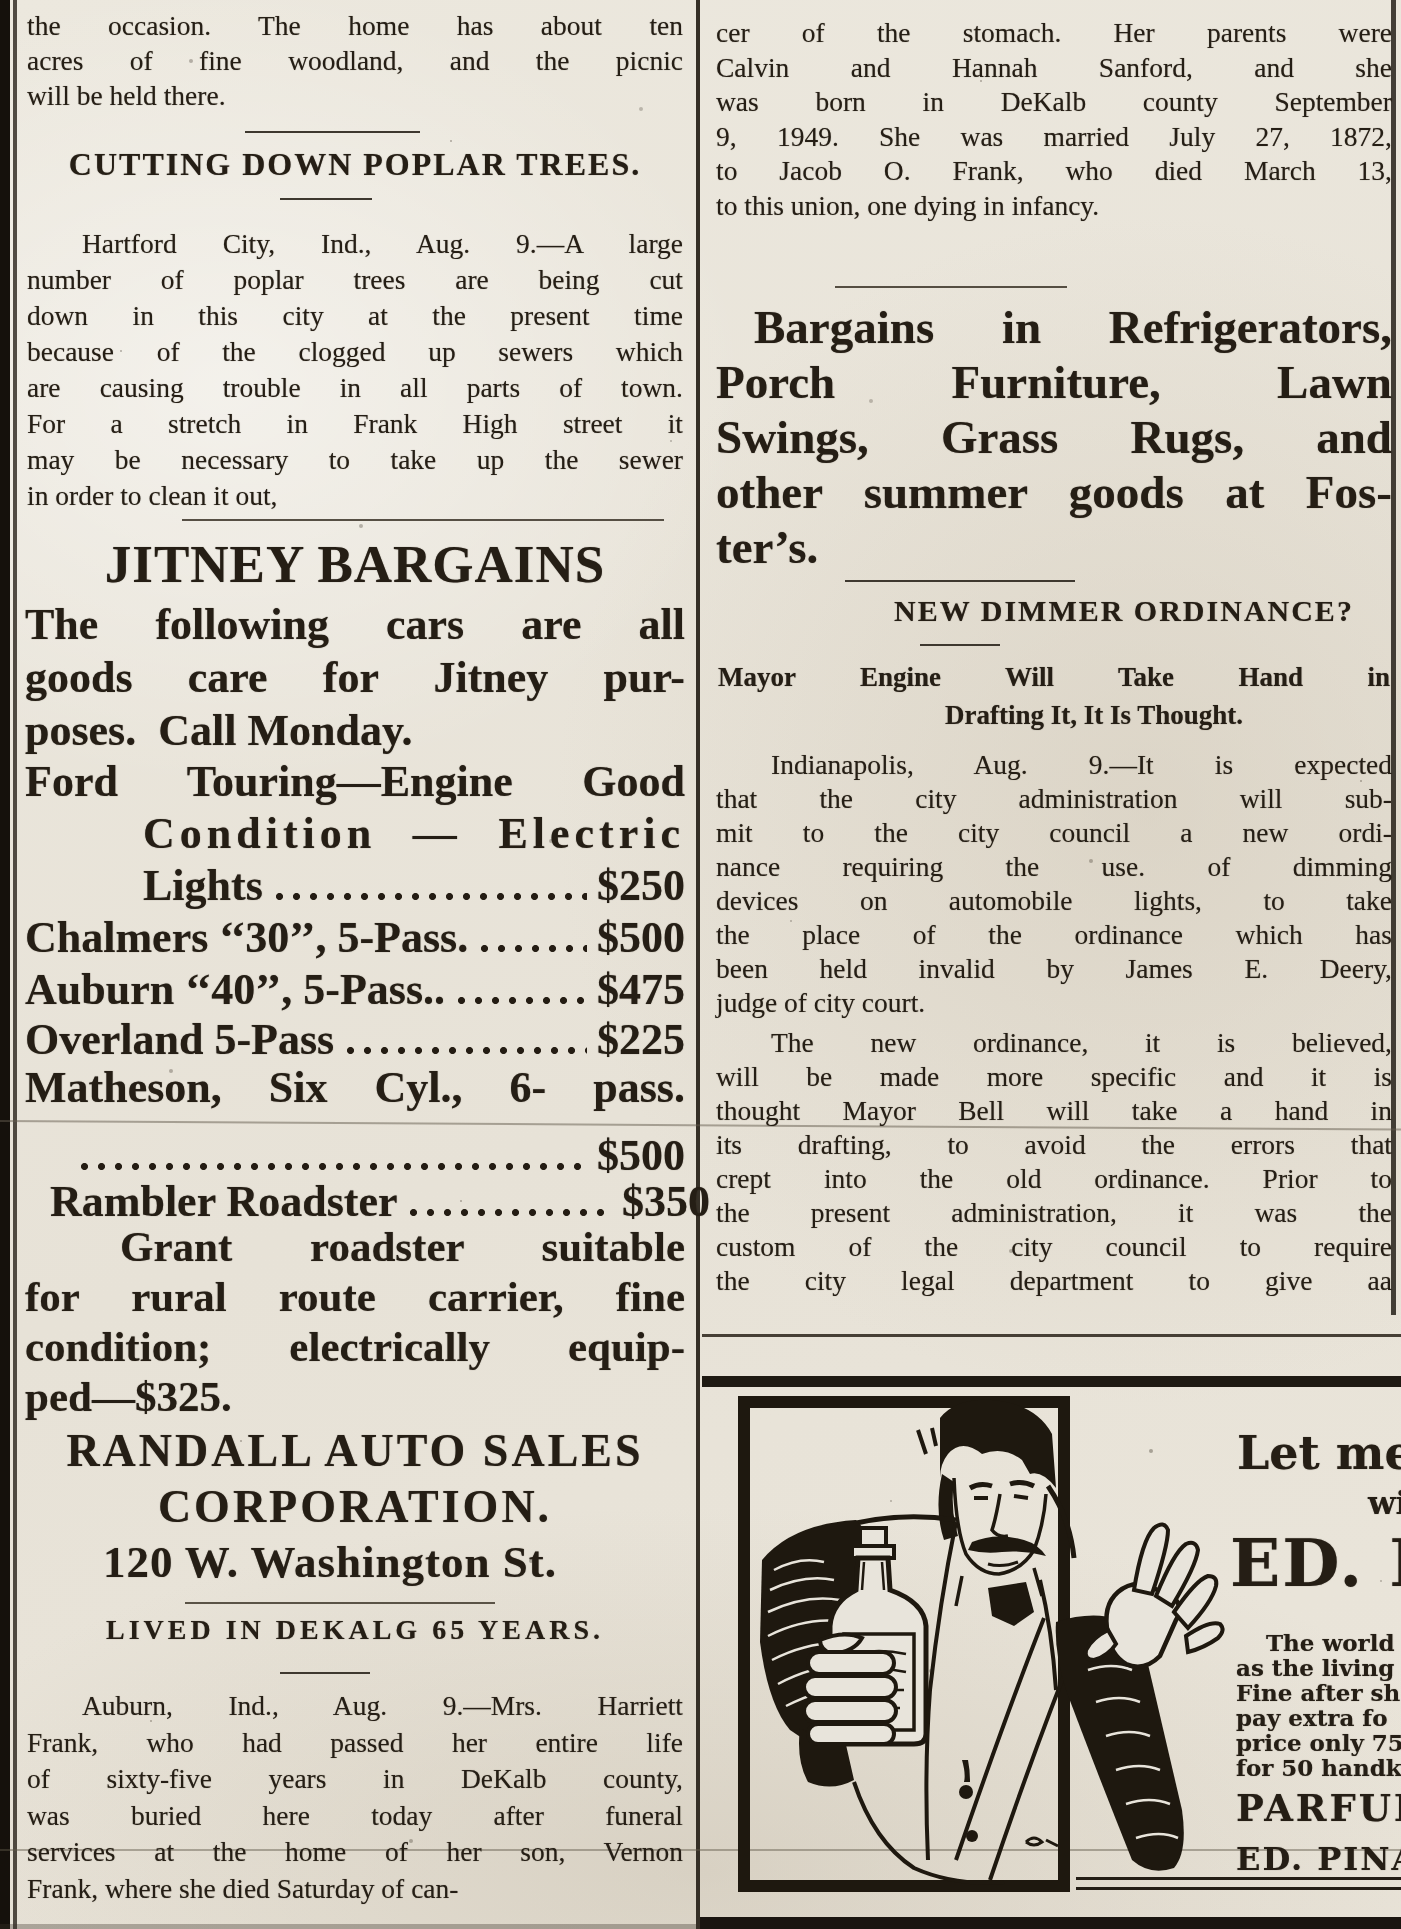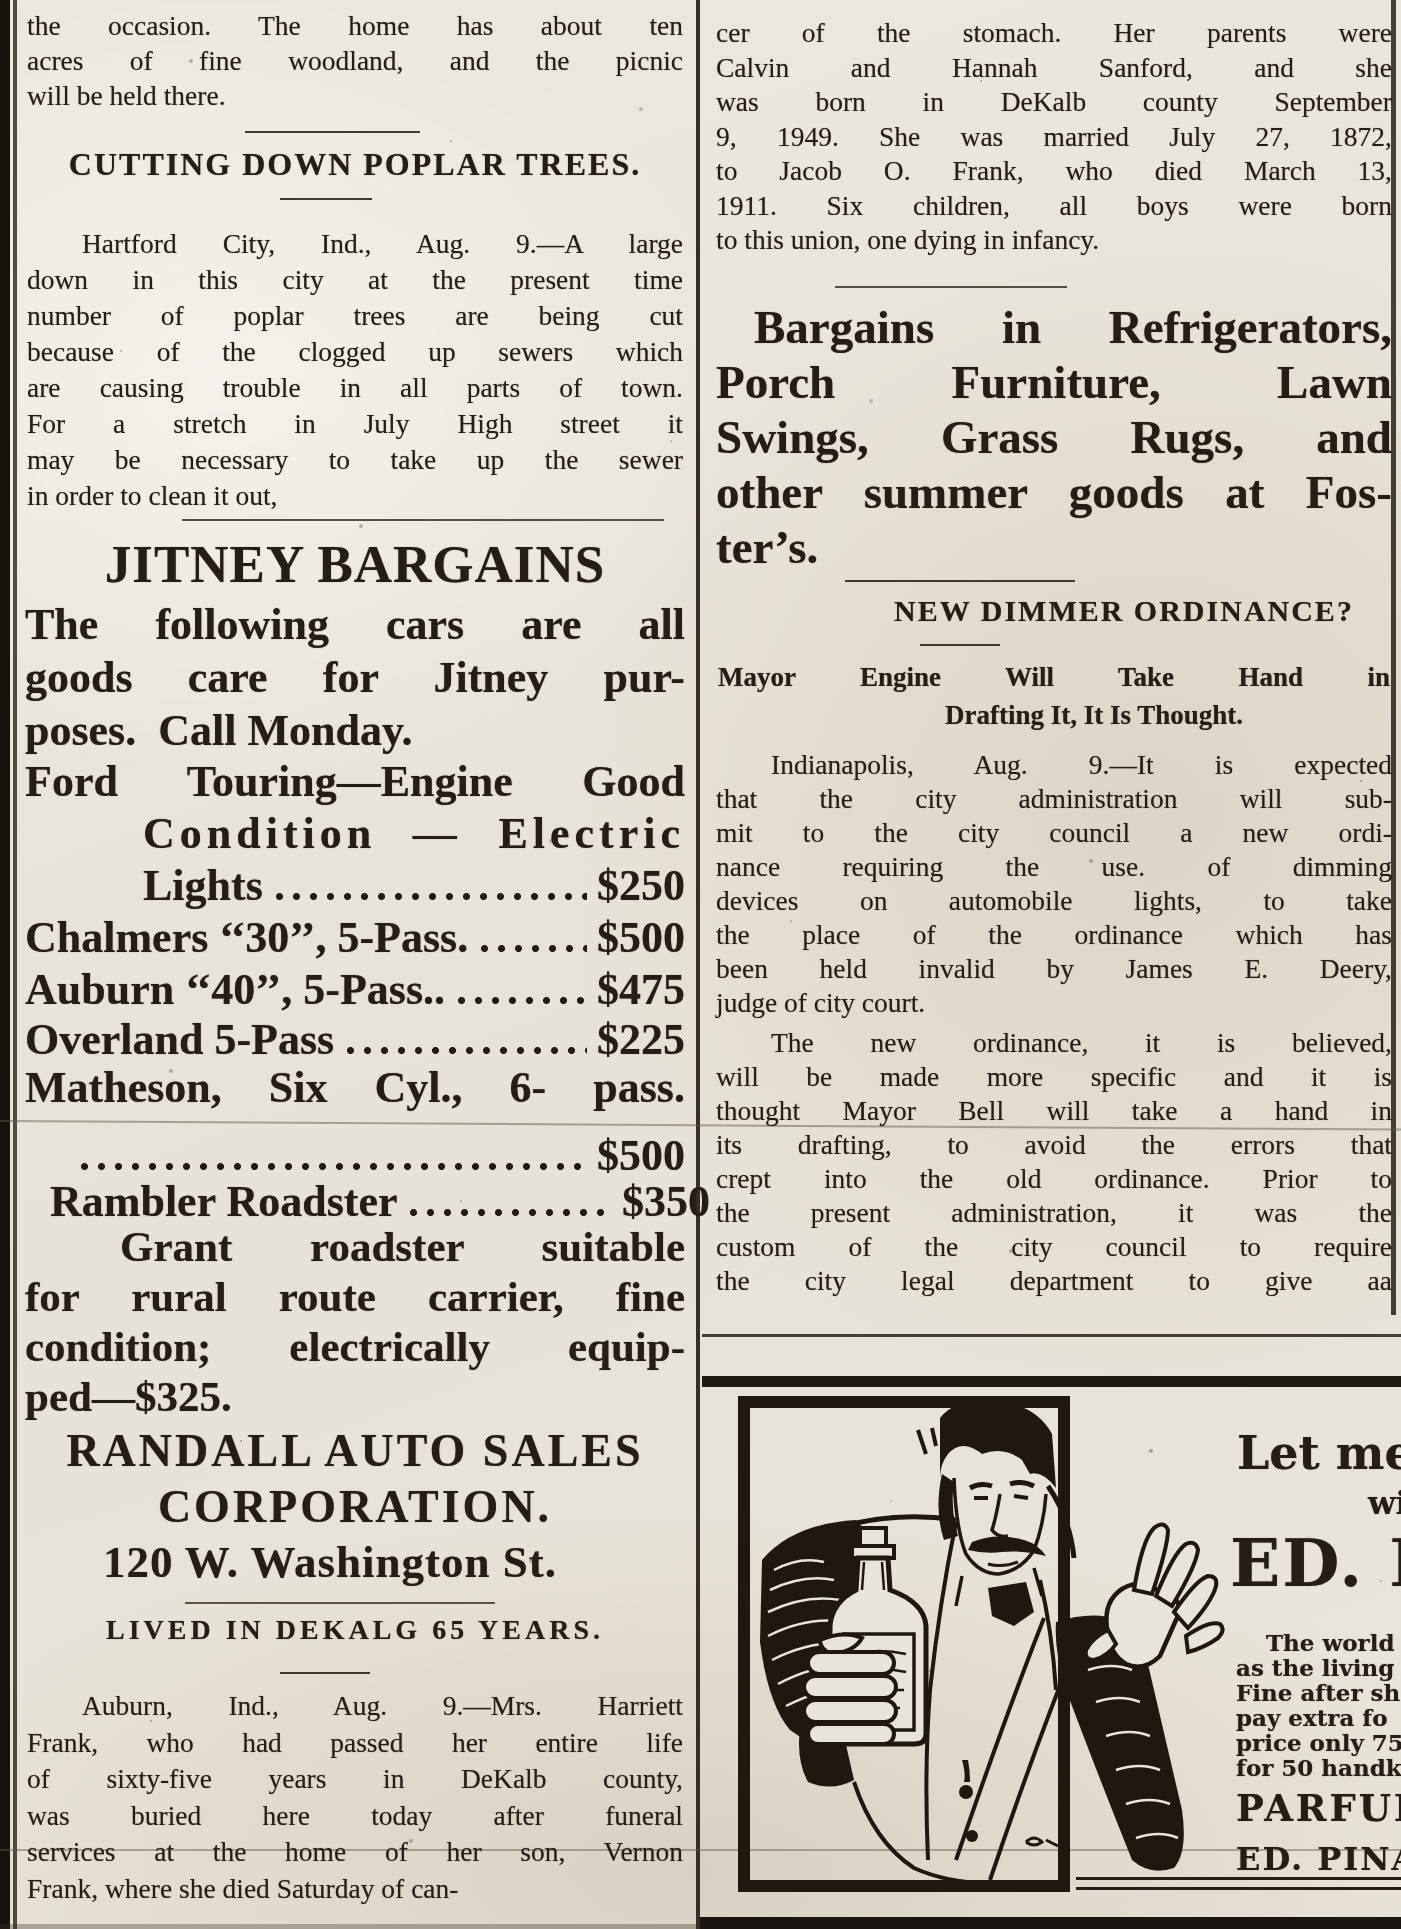--- a/index.html
+++ b/index.html
@@ -61,25 +61,25 @@
       <div class="line">acres of fine woodland, and the picnic</div>
       <div class="line">will be held there.</div>
     </div>
 
   <div class="abs rule" style="left:245px;top:131px;width:175px;height:2px;"></div>
   <div class="abs head" style="left:25px;top:146px;width:660px;font-size:32px;letter-spacing:2px;">CUTTING DOWN POPLAR TREES.</div>
   <div class="abs rule" style="left:280px;top:198px;width:92px;height:2px;"></div>
 
   <div class="abs jl lastleft indent body-text" style="left:27px;top:226px;width:656px;line-height:36px;">
       <div class="line">Hartford City, Ind., Aug. 9.—A large</div>
+      <div class="line">number of poplar trees are being cut</div>
       <div class="line">down in this city at the present time</div>
-      <div class="line">number of poplar trees are being cut</div>
       <div class="line">because of the clogged up sewers which</div>
       <div class="line">are causing trouble in all parts of town.</div>
-      <div class="line">For a stretch in July High street it</div>
+      <div class="line">For a stretch in Frank High street it</div>
       <div class="line">may be necessary to take up the sewer</div>
       <div class="line">in order to clean it out,</div>
     </div>
 
   <div class="abs rule" style="left:182px;top:519px;width:482px;height:2px;background:#564f44;"></div>
 
   <div class="abs head" style="left:25px;top:534px;width:660px;font-size:53px;letter-spacing:1px;">JITNEY BARGAINS</div>
 
   <div class="abs jl lastleft big bigpara lastleft" style="left:25px;top:598px;width:660px;font-size:44px;line-height:53px;">
       <div class="line">The following cars are all</div>
@@ -147,21 +147,20 @@
       <div class="line">services at the home of her son, Vernon</div>
       <div class="line">Frank, where she died Saturday of can-</div>
     </div>
 
   <div class="abs jl lastleft body-text" style="left:716px;top:16px;width:676px;line-height:34.5px;">
       <div class="line">cer of the stomach.  Her parents were</div>
       <div class="line">Calvin and Hannah Sanford, and she</div>
       <div class="line">was born in DeKalb county September</div>
       <div class="line">9, 1949.  She was married July 27, 1872,</div>
       <div class="line">to Jacob O. Frank, who died March 13,</div>
-      <div class="line">1911.  Six children, all boys were born</div>
       <div class="line">to this union, one dying in infancy.</div>
     </div>
 
   <div class="abs rule" style="left:835px;top:286px;width:232px;height:2px;background:#554e42;"></div>
 
   <div class="abs big bigpara lastleft fosters" style="left:716px;top:300px;width:676px;font-size:47px;line-height:55px;">
       <div class="line">Bargains in Refrigerators,</div>
       <div class="line">Porch Furniture, Lawn</div>
       <div class="line">Swings, Grass Rugs, and</div>
       <div class="line">other summer goods at Fos-</div>

